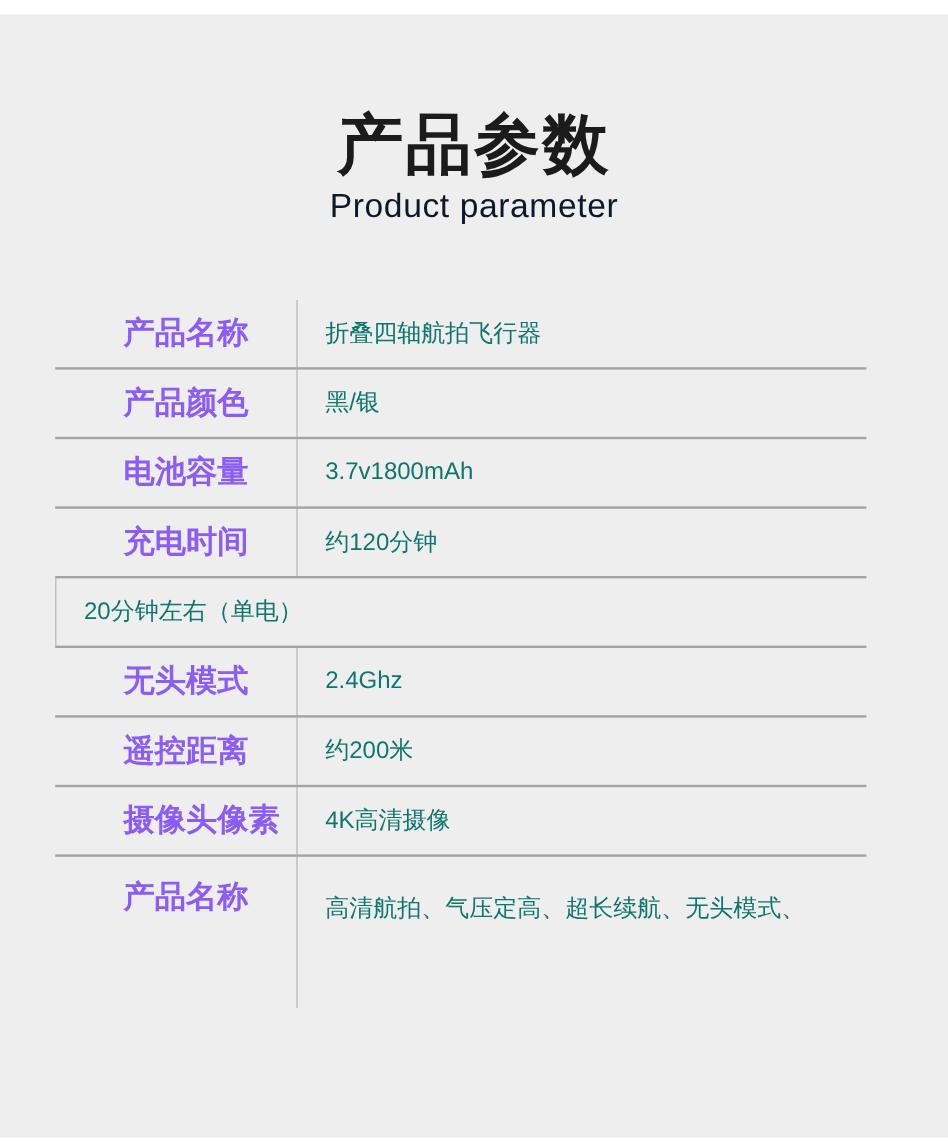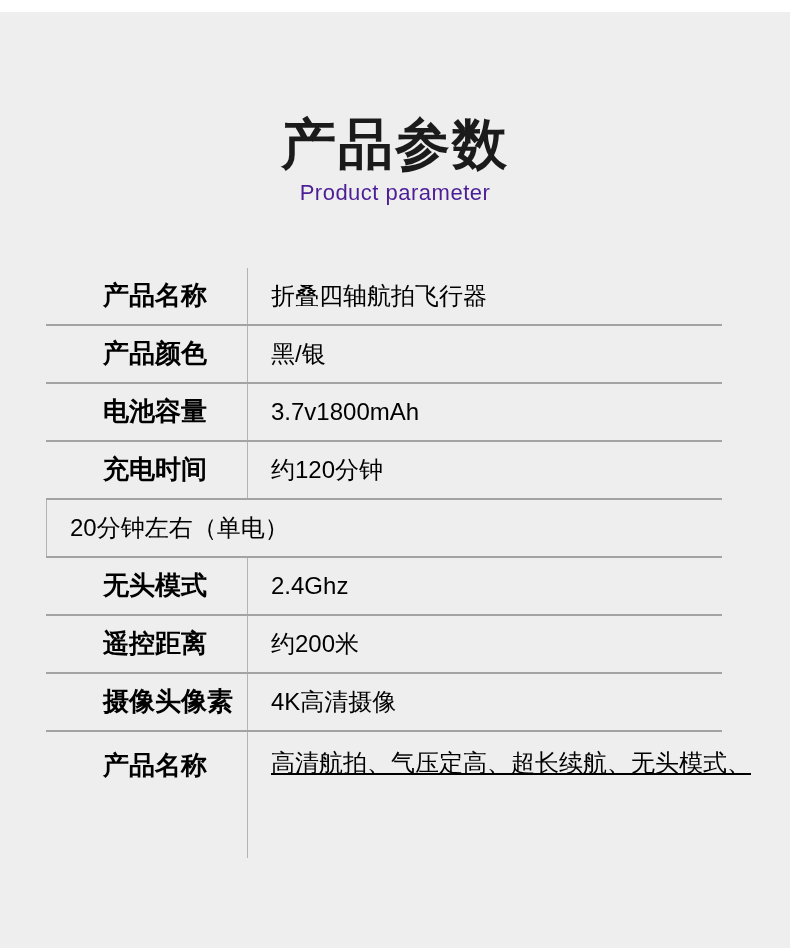--- a/index.html
+++ b/index.html
@@ -8,31 +8,31 @@
     background: #ffffff;
     font-family: "Liberation Sans", "DejaVu Sans", sans-serif;
     overflow: hidden;
   }
   .panel {
     margin-top: 12px;
     height: 936px;
     background: #eeeeee;
     overflow: hidden;
   }
-  .header { text-align: center; margin-top: 100px; }
+  .header { text-align: center; margin-top: 76px; }
   .title {
     font-size: 55px;
     font-weight: 700;
     color: #1b1b1b;
     letter-spacing: 2px;
     line-height: 1.18;
   }
   .subtitle {
-    font-size: 22px;
-    color: #4c1d95;
+    font-size: 28px;
+    color: #0f172a;
     margin-top: 3px;
     letter-spacing: 0.5px;
   }
   .spec-table { margin: 62px 68px 0 46px; }
   .spec-row {
     display: flex;
     height: 58px;
     border-bottom: 2px solid #a3a3a3;
   }
   .spec-row.last {
@@ -41,43 +41,42 @@
     border-bottom: none;
   }
   .spec-label {
     width: 201px;
     flex: 0 0 201px;
     padding-left: 57px;
     display: flex;
     align-items: center;
     font-size: 26px;
     font-weight: 700;
-    color: #000000;
+    color: #8b5cf6;
     white-space: nowrap;
     font-family: Liberation Mono, monospace;
   }
   .spec-value {
     flex: 1;
     border-left: 1px solid #b3b3b3;
     padding-left: 23px;
     display: flex;
     align-items: center;
-    font-size: 24px;
-    color: #000000;
+    font-size: 20px;
+    color: #0f766e;
   }
   .spec-row.last .spec-label {
     align-items: flex-start;
     padding-top: 16px;
   }
   .spec-row.last .spec-value {
     flex-direction: column;
     align-items: flex-start;
     justify-content: flex-start;
-    padding-top: 12px;
-    text-decoration: underline;
+    padding-top: 24px;
   }
   .value-line { line-height: 38px; white-space: nowrap; }
 </style>
 </head>
 <body>
 
 <div class="panel">
 
   <div class="header">
     <div class="title">产品参数</div>

